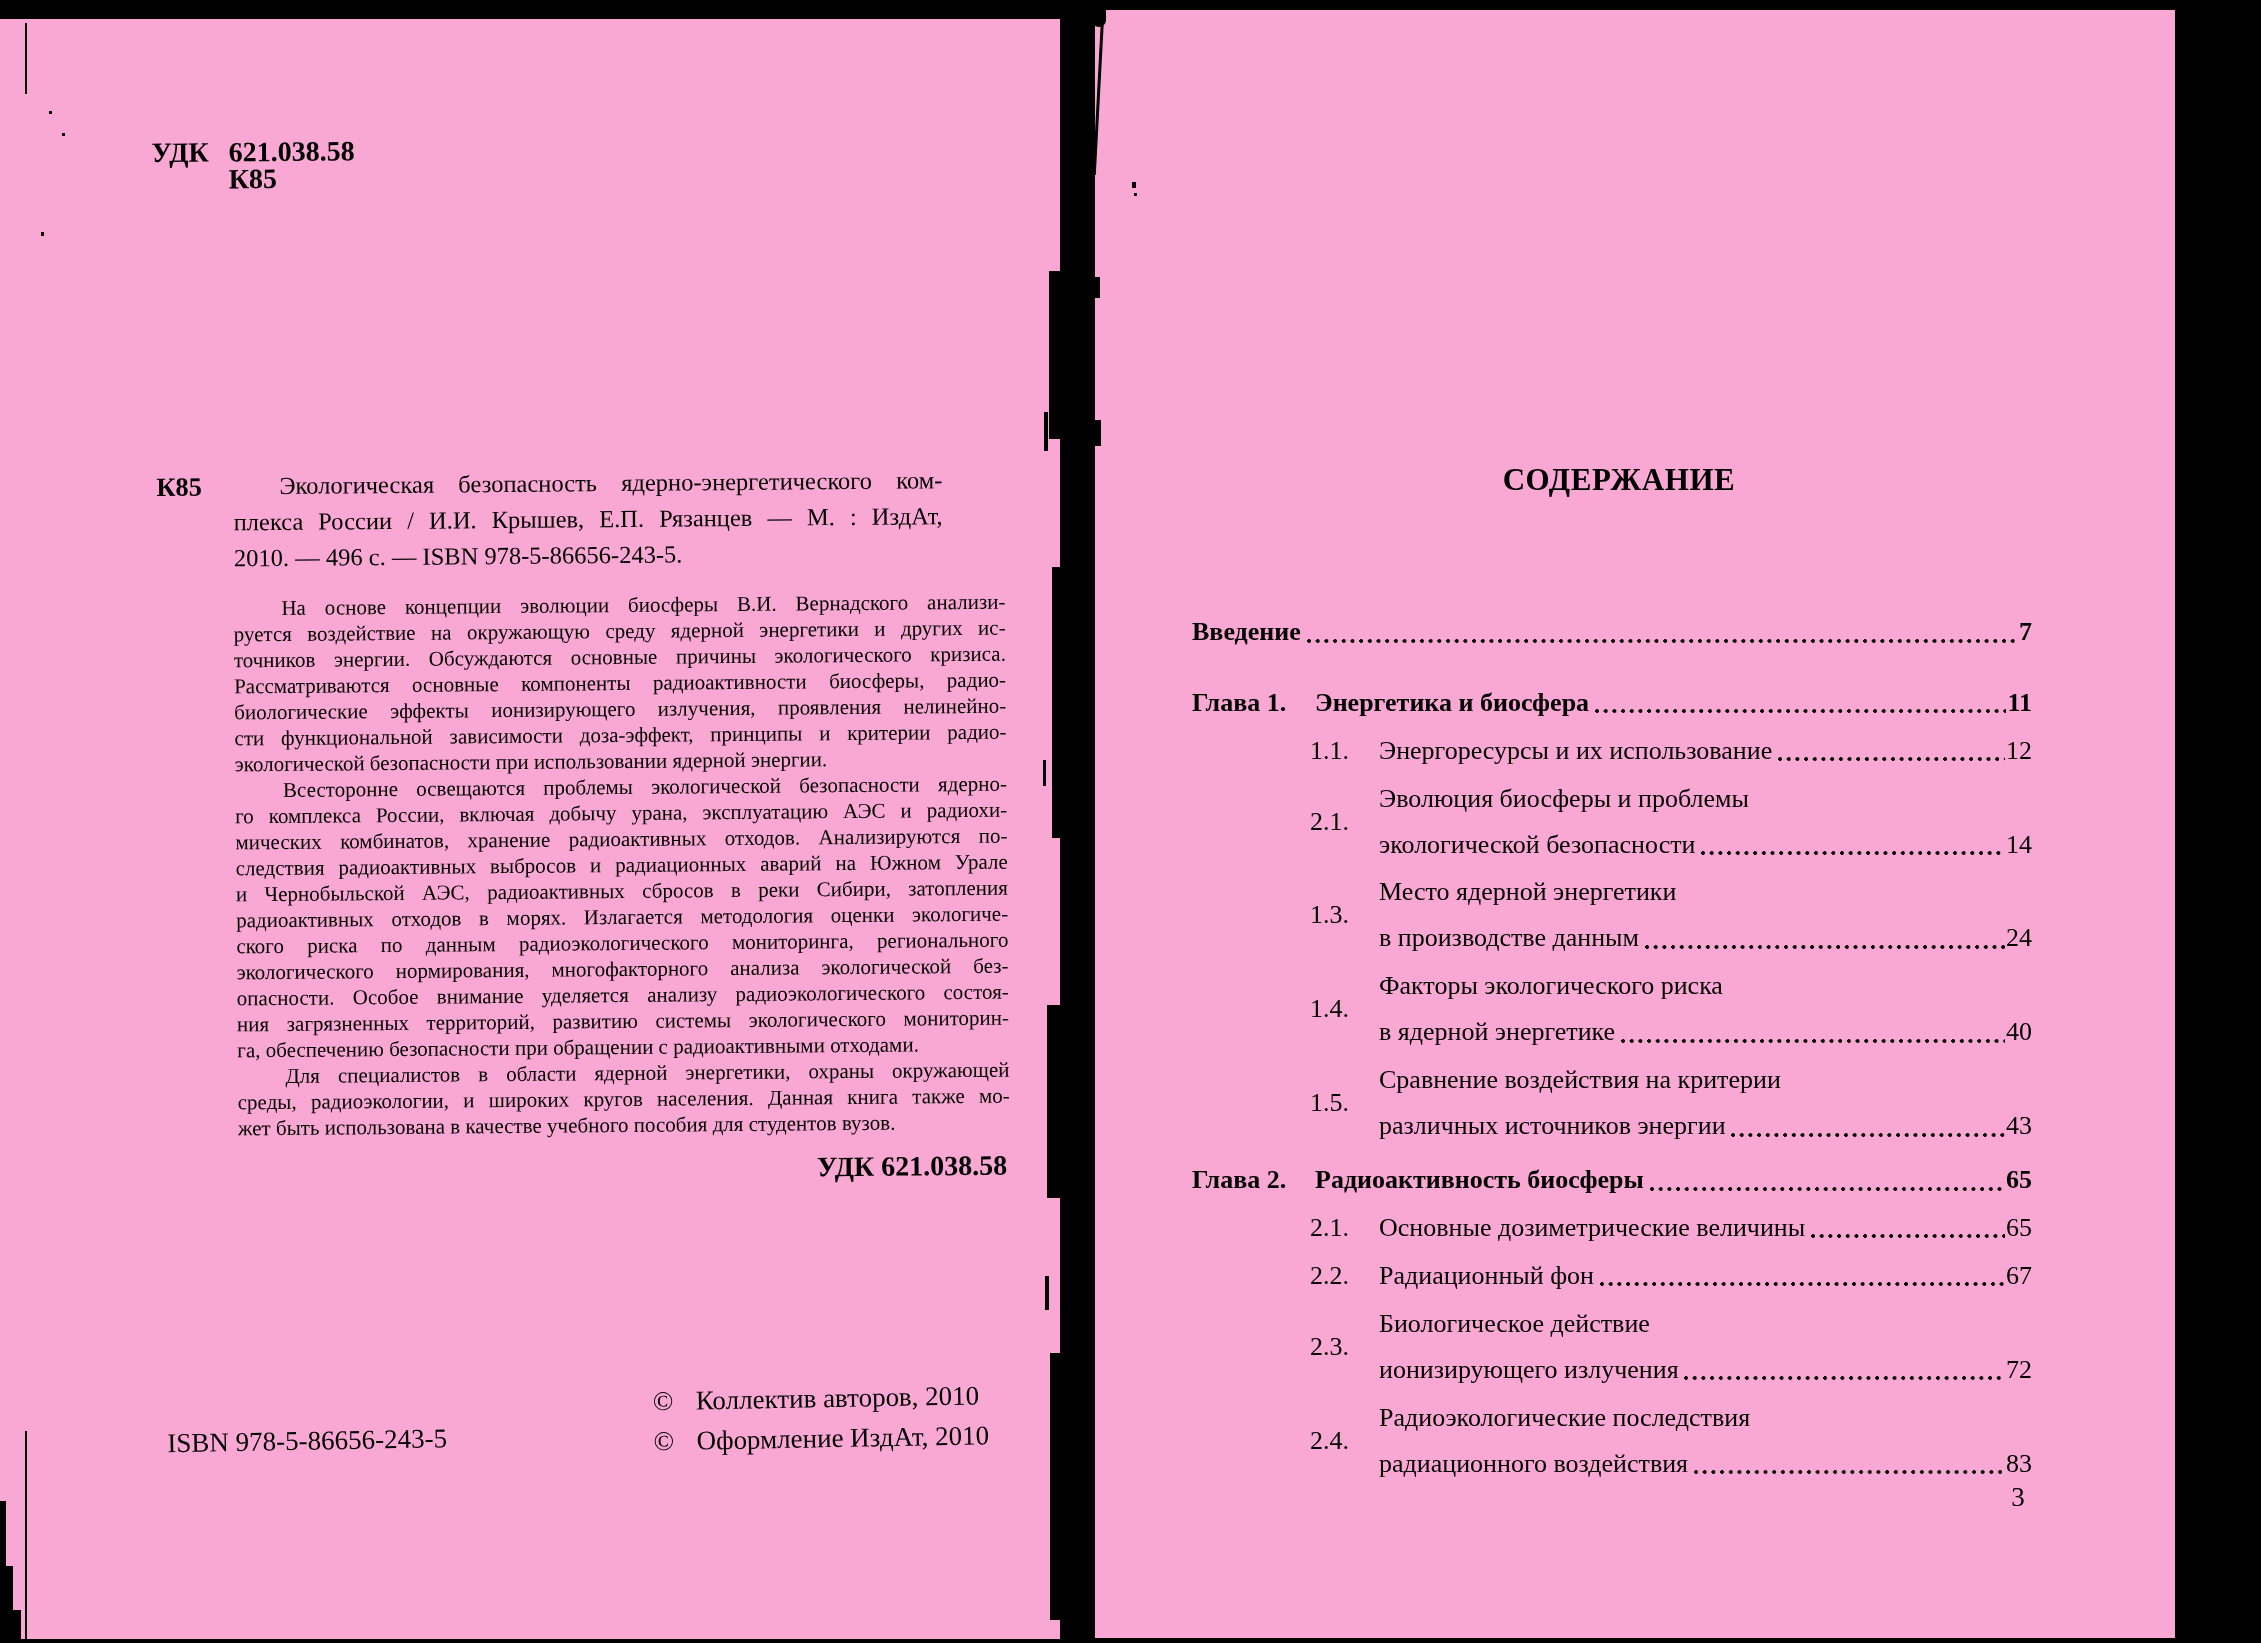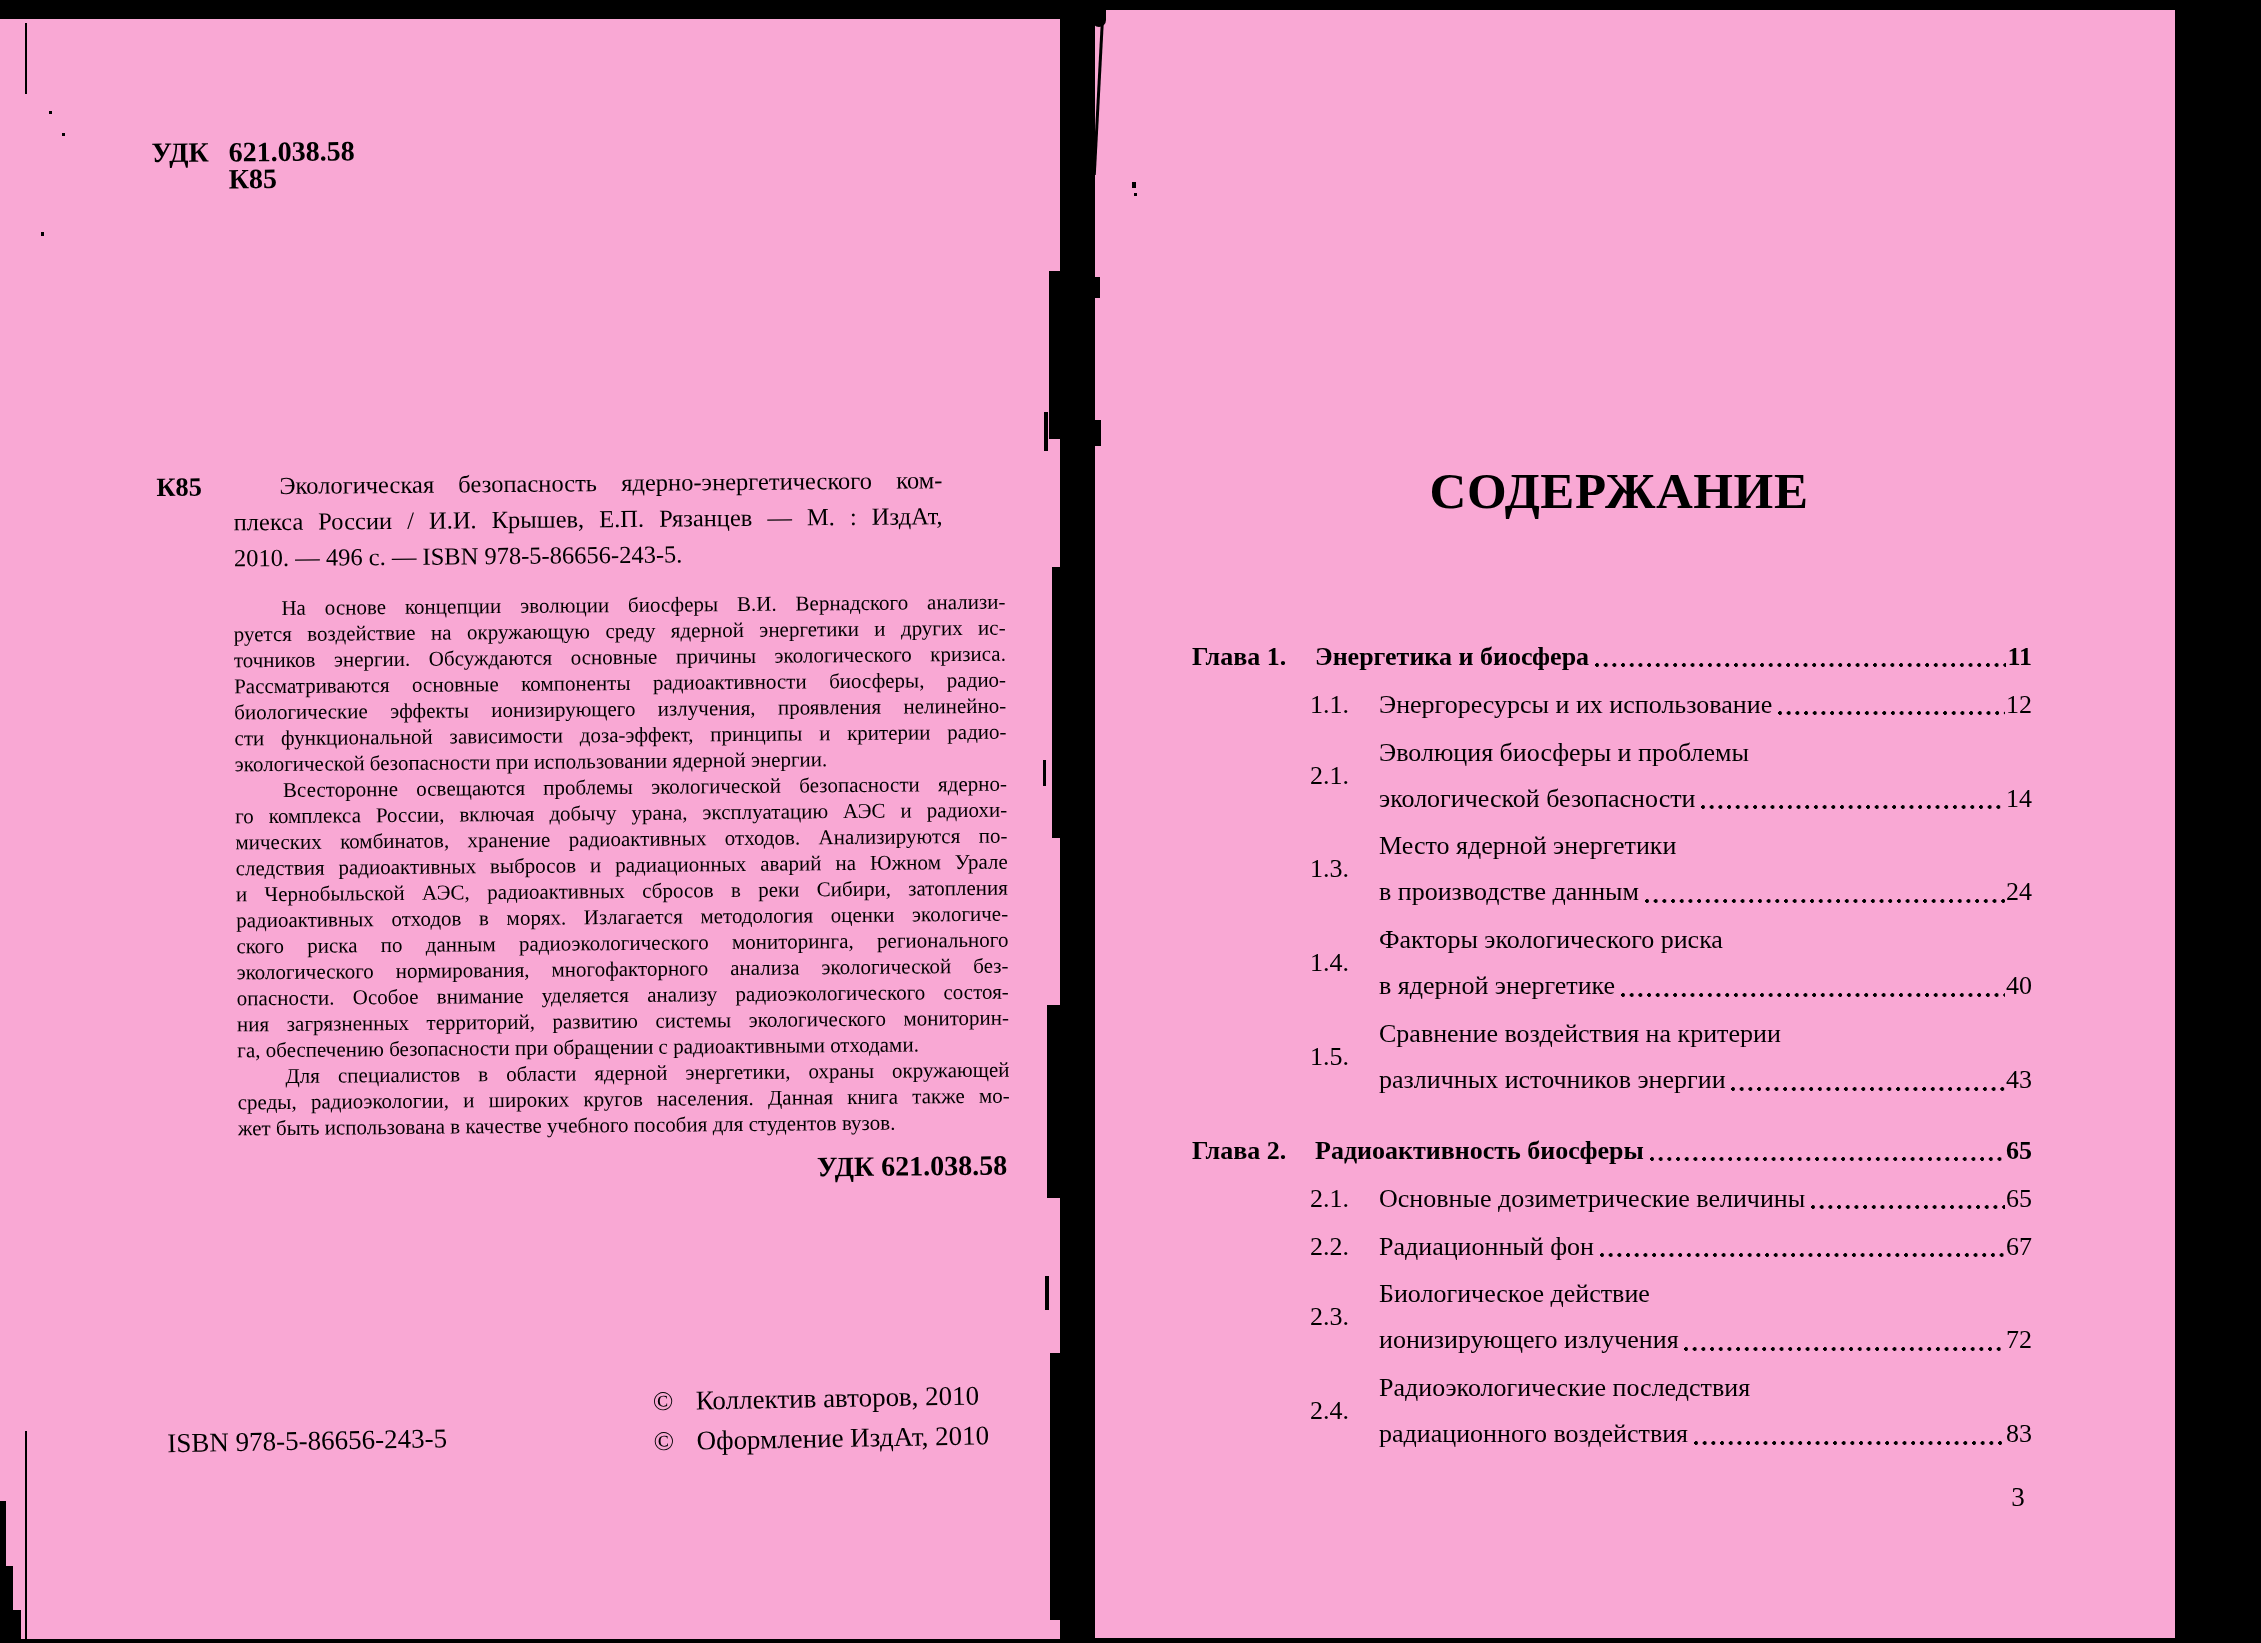--- a/index.html
+++ b/index.html
@@ -33,21 +33,21 @@
   .udc-footer{position:absolute;left:235px;top:1138px;width:769px;text-align:right;font-weight:bold;font-size:28px;}
 
   #left-bottom{position:absolute;inset:0;transform:rotate(-0.55deg);transform-origin:193px 1450px;}
   .isbn{position:absolute;left:162px;top:1409px;font-size:27px;}
   #copyright{position:absolute;left:648px;top:1371px;font-size:27px;line-height:40px;}
   .cp-row{white-space:nowrap;}
   .cp-sym{display:inline-block;width:43px;}
 
   
   .contents-title{position:absolute;left:202px;top:452px;width:644px;text-align:center;
-    font-weight:bold;font-size:51px;letter-spacing:0.6px;}
+    font-weight:bold;font-size:31px;letter-spacing:0.6px;}
 
   #toc{position:absolute;left:97px;top:599px;width:840px;font-size:26px;line-height:46px;}
   .toc-entry{display:flex;margin-bottom:1.9px;}
   .toc-entry.chapter{margin-top:24.5px;font-weight:bold;}
   .toc-entry.chapter:nth-child(8){margin-top:7.7px;}
   .toc-entry.intro{font-weight:bold;}
   .toc-entry.section{padding-left:118px;align-items:center;}
   .toc-entry .label{flex:0 0 auto;}
   .toc-entry.chapter .label{width:123px;}
   .toc-entry.section .label{width:69px;}
@@ -125,20 +125,29 @@
           <div class="cp-row"><span class="cp-sym">©</span><span>Оформление ИздАт, 2010</span></div>
         </div>
     </div>
 
   </div>
 </div>
 
 <div class="page" id="page-right">
   <div class="contents-title">СОДЕРЖАНИЕ</div>
   <div id="toc">
+      <div class="toc-entry intro">
+        <div class="lines">
+          <div class="tline">
+            <span class="txt">Введение</span>
+            <span class="leader"></span>
+            <span class="pg">7</span>
+          </div>
+        </div>
+      </div>
       <div class="toc-entry chapter">
         <span class="label">Глава 1.</span>
         <div class="lines">
           <div class="tline">
             <span class="txt">Энергетика и биосфера</span>
             <span class="leader"></span>
             <span class="pg">11</span>
           </div>
         </div>
       </div>

